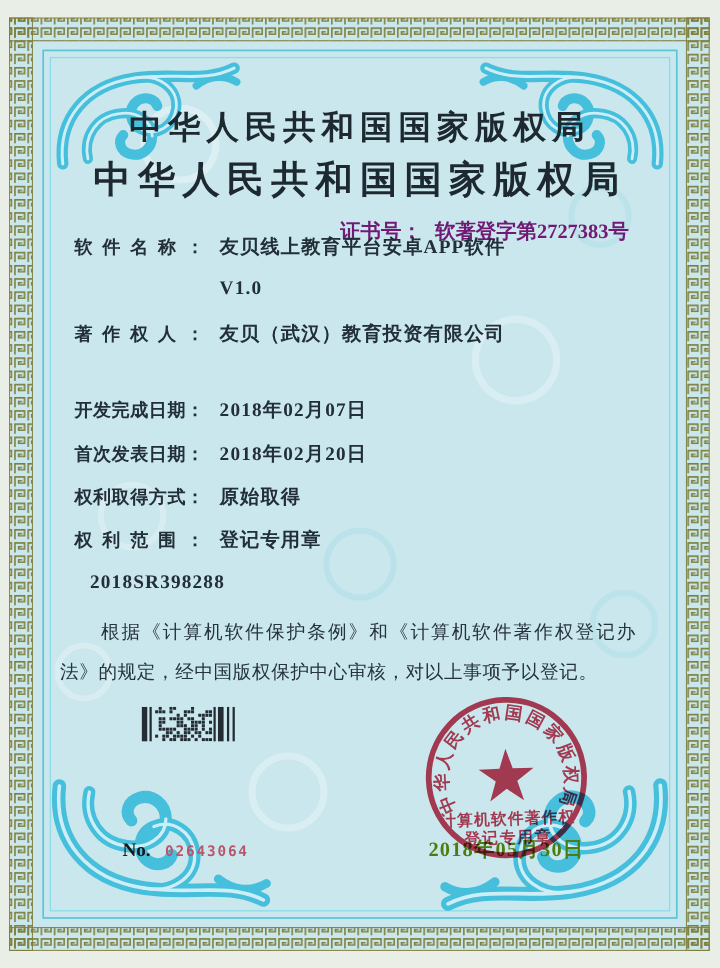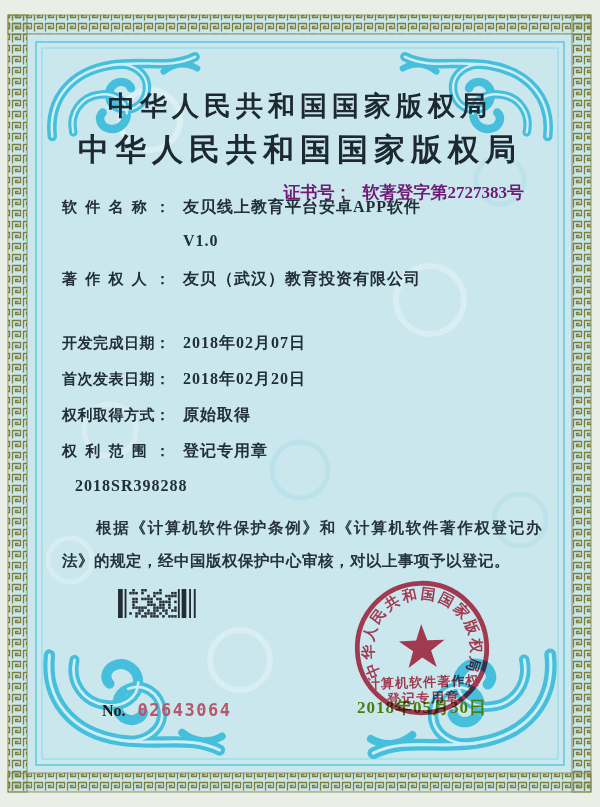--- a/index.html
+++ b/index.html
@@ -26,33 +26,33 @@
              letter-spacing:6px;color:#1d2830;}
   .certno{top:181px;right:76px;font-size:17px;font-weight:bold;color:#701a75;}
   .certno .val{margin-left:11px;}
 
   .row{position:absolute;left:62px;z-index:3;display:flex;align-items:flex-start;color:#222e38;}
   .flabel{display:inline-block;width:108px;font-size:15px;font-weight:bold;
           text-align:justify;text-align-last:justify;flex:none;line-height:22px;}
   .fval{font-size:16px;font-weight:bold;margin-left:13px;letter-spacing:1px;line-height:22px;}
   .fval .l2{display:block;margin-top:12px;}
 
-  .statement{top:511px;left:62px;width:480px;font-size:15.5px;font-weight:700;
+  .statement{top:511px;left:50px;width:480px;font-size:15.5px;font-weight:400;
              line-height:33px;text-indent:2.2em;text-align:justify;letter-spacing:.5px;
              color:#26323c;}
 
   .barcode{position:absolute;left:118px;top:589px;z-index:3;}
 
   .seal{position:absolute;left:351px;top:577px;width:142px;height:142px;z-index:5;
         opacity:.86;mix-blend-mode:multiply;transform:rotate(-2deg);}
   .seal-date{top:696px;left:357px;font-size:17px;font-weight:bold;letter-spacing:1px;
         color:#4d7c0f;z-index:4;}
 
   .serial{top:700px;left:102px;font-size:16px;font-weight:bold;color:#181818;z-index:4;}
-  .serial .val{font-family:"DejaVu Sans Mono",monospace;font-size:17px;font-weight:600;
+  .serial .val{font-family:"DejaVu Sans Mono",monospace;font-size:12px;font-weight:600;
         color:#b9566a;margin-left:12px;letter-spacing:1.5px;}
 </style>
 </head>
 <body>
 
 <div class="page">
 
   <svg class="decor" width="600" height="807" viewBox="0 0 600 807">
     <defs>
       <pattern id="mk" width="11" height="11" patternUnits="userSpaceOnUse">

